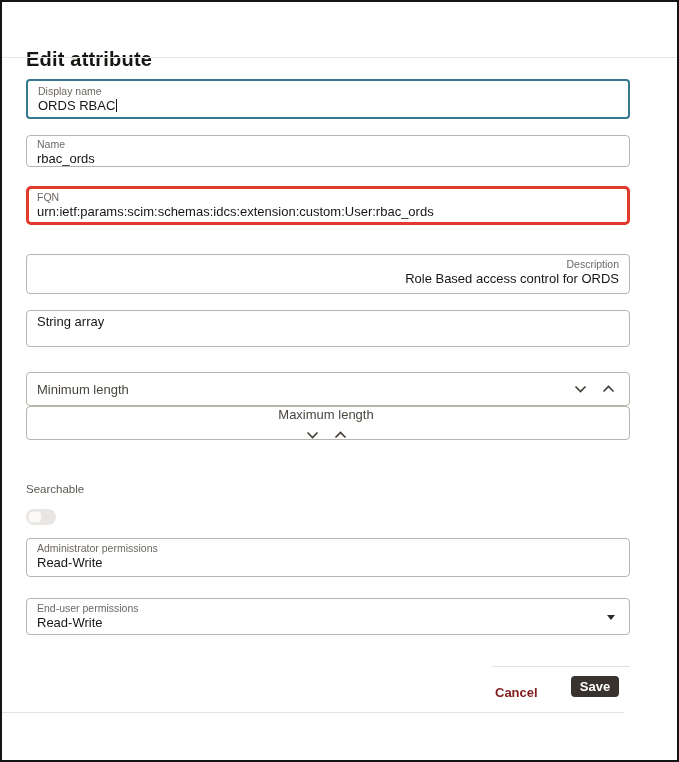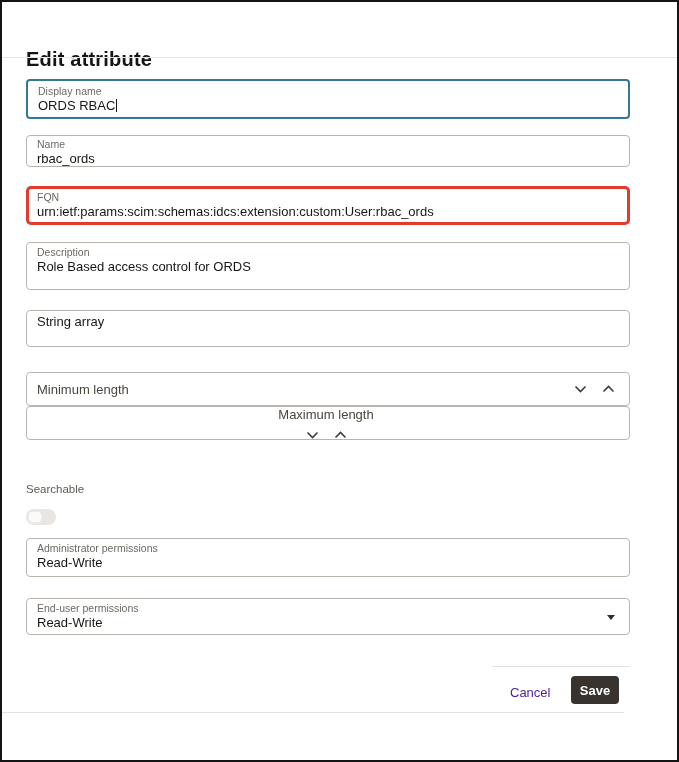--- a/index.html
+++ b/index.html
@@ -22,21 +22,21 @@
   }
   .field .flabel {
     display:block; font-size:10.5px; color:#6d6862; line-height:13px;
   }
   .field .fvalue {
     display:block; font-size:13px; color:#181613; line-height:16px; white-space:nowrap;
   }
   #f-display { top:77px; height:40px; border:2px solid #35788f; padding-top:4px; }
   #f-name { top:133px; height:32px; padding-top:2px; }
   #f-fqn  { top:184px; height:39px; border:3px solid #e23a2d; border-radius:5px; padding-top:2px; padding-left:8px; }
-  #f-desc { top:240px; height:48px; }
+  #f-desc { top:252px; height:40px;text-align:right; }
   #f-datatype { top:308px; height:37px; }
   #f-min, #f-max {
     height:34px; display:flex; align-items:center; padding:0 14px 0 10px;
   }
   #f-min { top:370px; }
   #f-max { top:404px;flex-direction:column; }
   .spin-label { font-size:13px; color:#4a463f; flex:1; }
   .spin-icons { display:flex; gap:15px; align-items:center; }
   .spin-icons svg { display:block; cursor:pointer; }
   .caret {
@@ -61,26 +61,26 @@
     border-left:4px solid transparent; border-right:4px solid transparent;
     border-top:5px solid #2e2a26; cursor:pointer;
   }
   .footer-divider {
     position:absolute; top:664px; left:490px; width:138px; height:1px; background:#e5e2de;
   }
   .bottom-divider {
     position:absolute; top:710px; left:0; width:622px; height:1px; background:#e5e2de;
   }
   .btn-cancel {
-    position:absolute; top:674px; left:494px; height:32px; padding:0 14px;
+    position:absolute; top:674px; left:479px; height:32px; padding:0 14px;
     background:transparent; border:none; font-family:"Liberation Sans", sans-serif;
-    font-size:13px; font-weight:400; color:#4c1d95; cursor:pointer;
+    font-size:13px; font-weight:700; color:#7f1d1d; cursor:pointer;
   }
   .btn-save {
-    position:absolute; top:674px; left:569px; width:48px; height:28px;
+    position:absolute; top:674px; left:569px; width:48px; height:21px;
     background:#38332f; border:none; border-radius:4px;
     font-family:"Liberation Sans", sans-serif;
     font-size:13px; font-weight:600; color:#ffffff; cursor:pointer;
   }
 </style>
 </head>
 <body>
 
 <div id="dialog">
 

